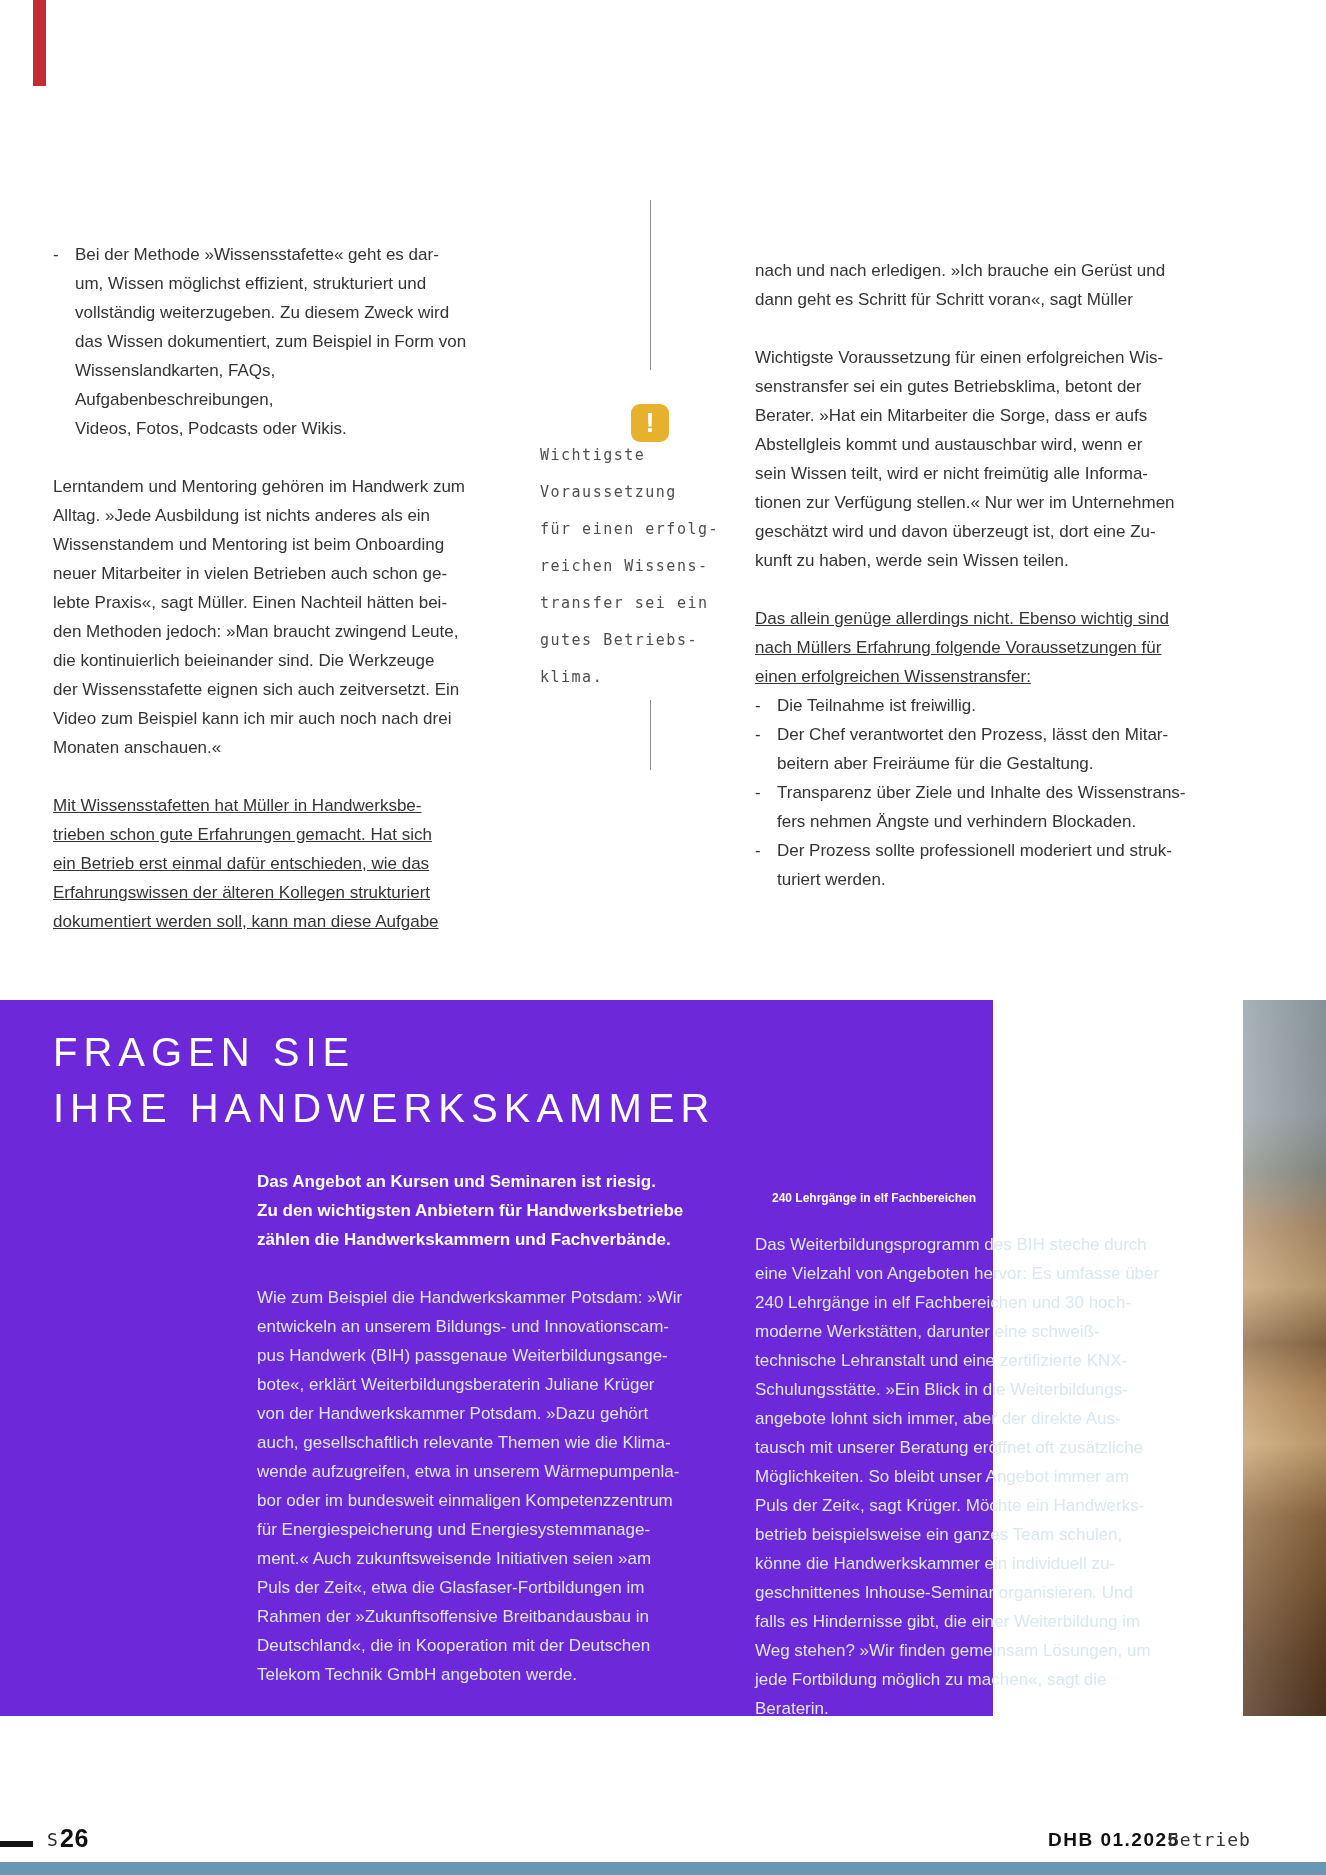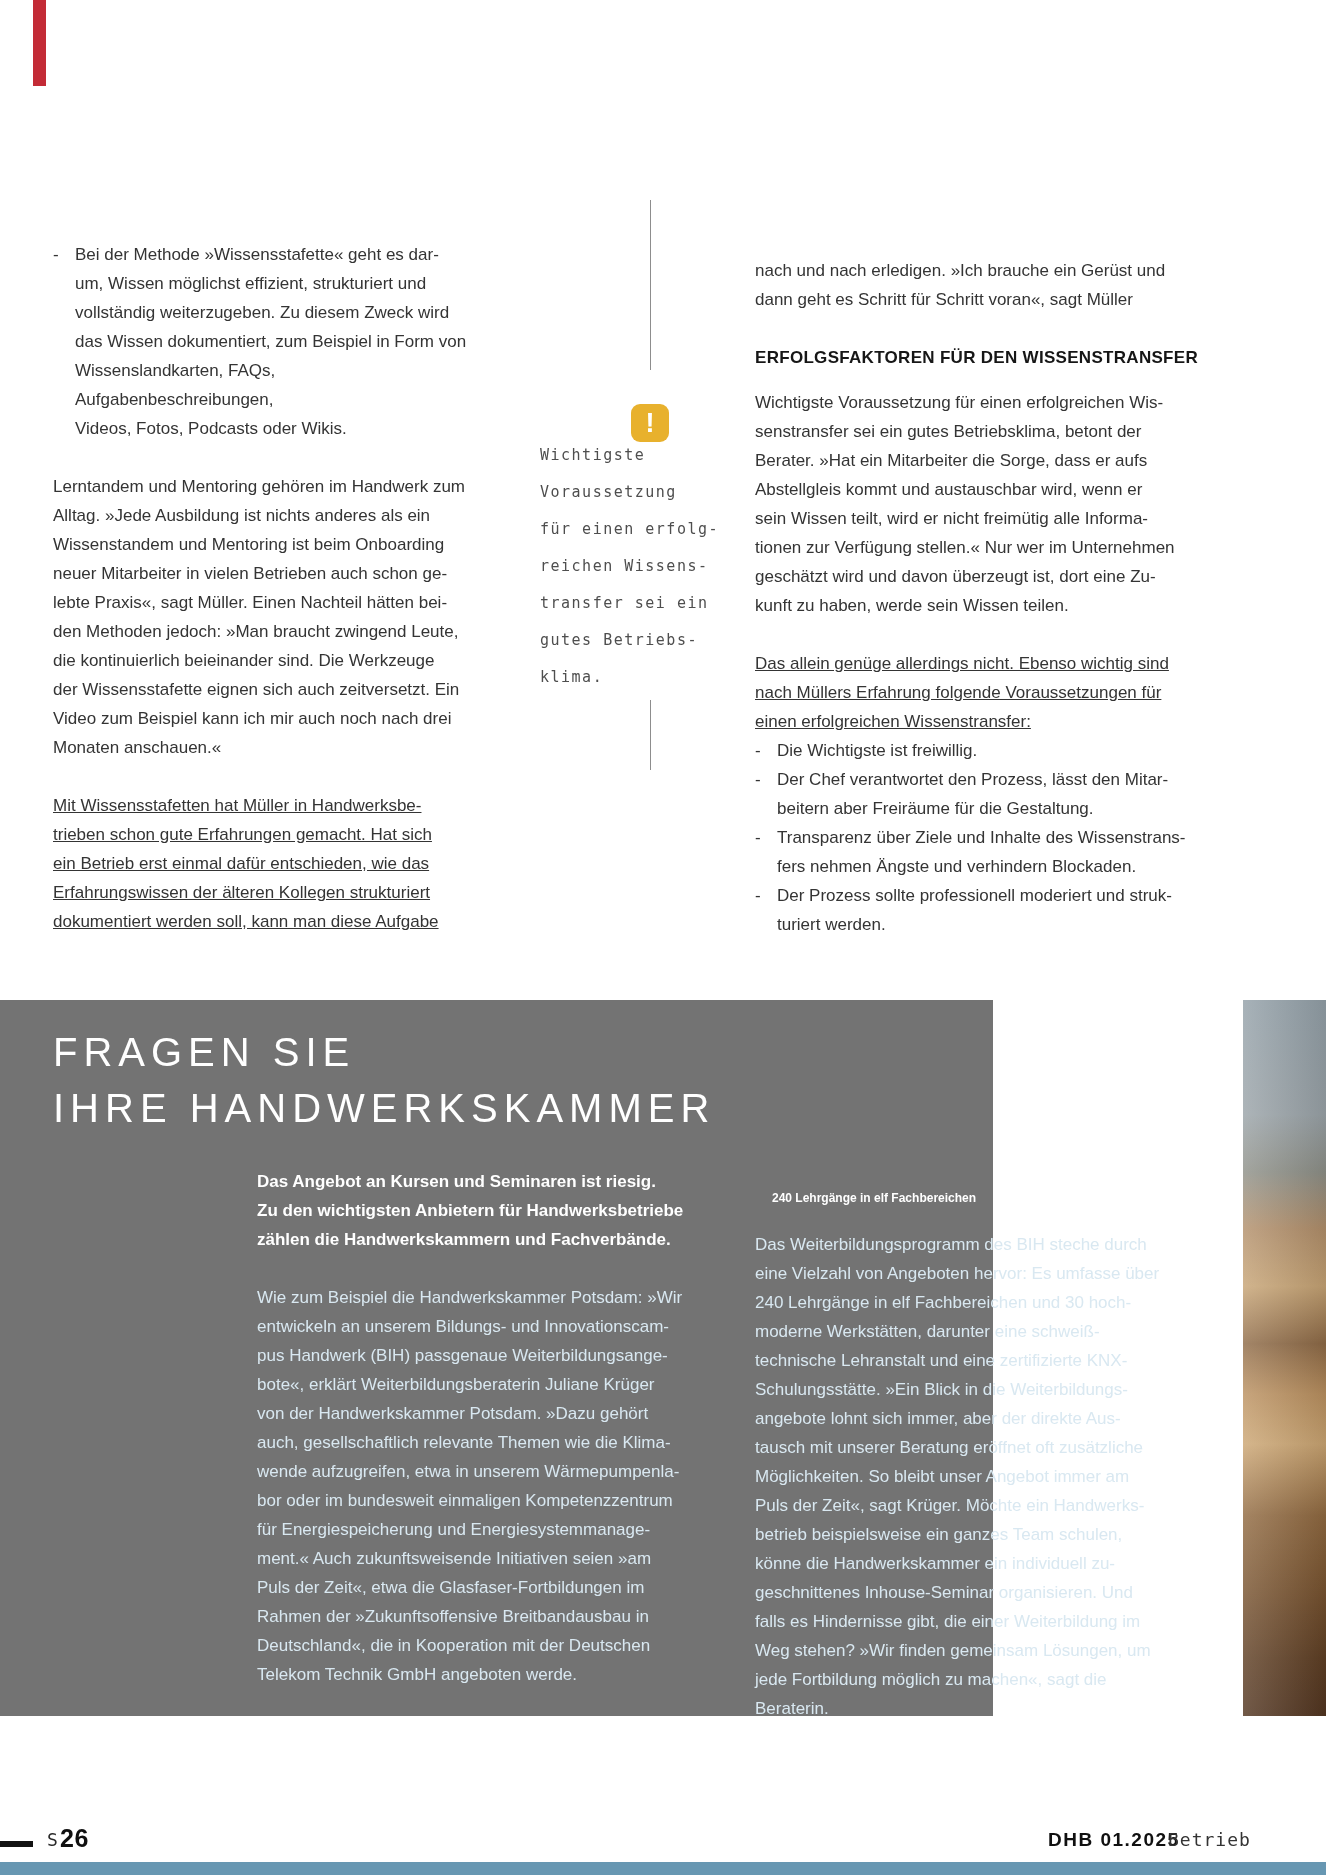--- a/index.html
+++ b/index.html
@@ -29,21 +29,21 @@
   .vline.vt{top:200px;height:170px;}
   .vline.vb{top:700px;height:70px;}
   .pq-icon{position:absolute;left:631px;top:404px;width:38px;height:38px;border-radius:9px;
     background:#e8b12d;color:#ffffff;text-align:center;
     font-weight:bold;font-size:27px;line-height:38px;}
   .pq-text{position:absolute;left:540px;top:437px;width:220px;text-align:left;
     font-family:"DejaVu Sans Mono",monospace;font-size:15px;line-height:37px;
     letter-spacing:1.5px;color:#4e4e4e;}
 
   
-  .infobox{position:absolute;left:0;top:1000px;width:993px;height:716px;background:#737373;}
+  .infobox{position:absolute;left:0;top:1000px;width:993px;height:716px;background:#6d28d9;}
   .ib-title{position:absolute;left:53px;top:24px;margin:0;color:#ffffff;font-weight:300;
     font-size:40px;line-height:56px;letter-spacing:6px;}
   .ib-col{position:absolute;top:167px;font-size:17px;line-height:29px;}
   .ib-left{left:257px;width:485px;}
   .ib-right{left:755px;width:478px;}
   .ib-col p{margin:0;}
   .ib-intro{font-weight:bold;color:#ffffff;margin:0 0 29px 0 !important;}
   .ib-head{margin:17px;font-size:12px;line-height:29px;font-weight:bold;color:#ffffff;}
   .ib-body{color:#d9e8f1;}
 
@@ -112,35 +112,34 @@
 reichen Wissens-
 transfer sei ein
 gutes Betriebs-
 klima.</div>
     <div class="vline vb"></div>
   </aside>
 
   <div class="col col-right">
     <p class="pre">nach und nach erledigen. »Ich brauche ein Gerüst und
 dann geht es Schritt für Schritt voran«, sagt Müller</p>
-    <h3 class="runhead">ERFOLGSFAKTOREN FÜR DEN WISSENSTRANSFER</h3>
     <p class="pre">Wichtigste Voraussetzung für einen erfolgreichen Wis-
 senstransfer sei ein gutes Betriebsklima, betont der
 Berater. »Hat ein Mitarbeiter die Sorge, dass er aufs
 Abstellgleis kommt und austauschbar wird, wenn er
 sein Wissen teilt, wird er nicht freimütig alle Informa-
 tionen zur Verfügung stellen.« Nur wer im Unternehmen
 geschätzt wird und davon überzeugt ist, dort eine Zu-
 kunft zu haben, werde sein Wissen teilen.</p>
     <p class="pre tight">Das allein genüge allerdings nicht. Ebenso wichtig sind
 nach Müllers Erfahrung folgende Voraussetzungen für
 einen erfolgreichen Wissenstransfer:</p>
     <div class="li">
       <span class="d">-</span>
-      <p class="pre">Die Wichtigste ist freiwillig.</p>
+      <p class="pre">Die Teilnahme ist freiwillig.</p>
     </div>
     <div class="li">
       <span class="d">-</span>
       <p class="pre">Der Chef verantwortet den Prozess, lässt den Mitar-
 beitern aber Freiräume für die Gestaltung.</p>
     </div>
     <div class="li">
       <span class="d">-</span>
       <p class="pre">Transparenz über Ziele und Inhalte des Wissenstrans-
 fers nehmen Ängste und verhindern Blockaden.</p>

